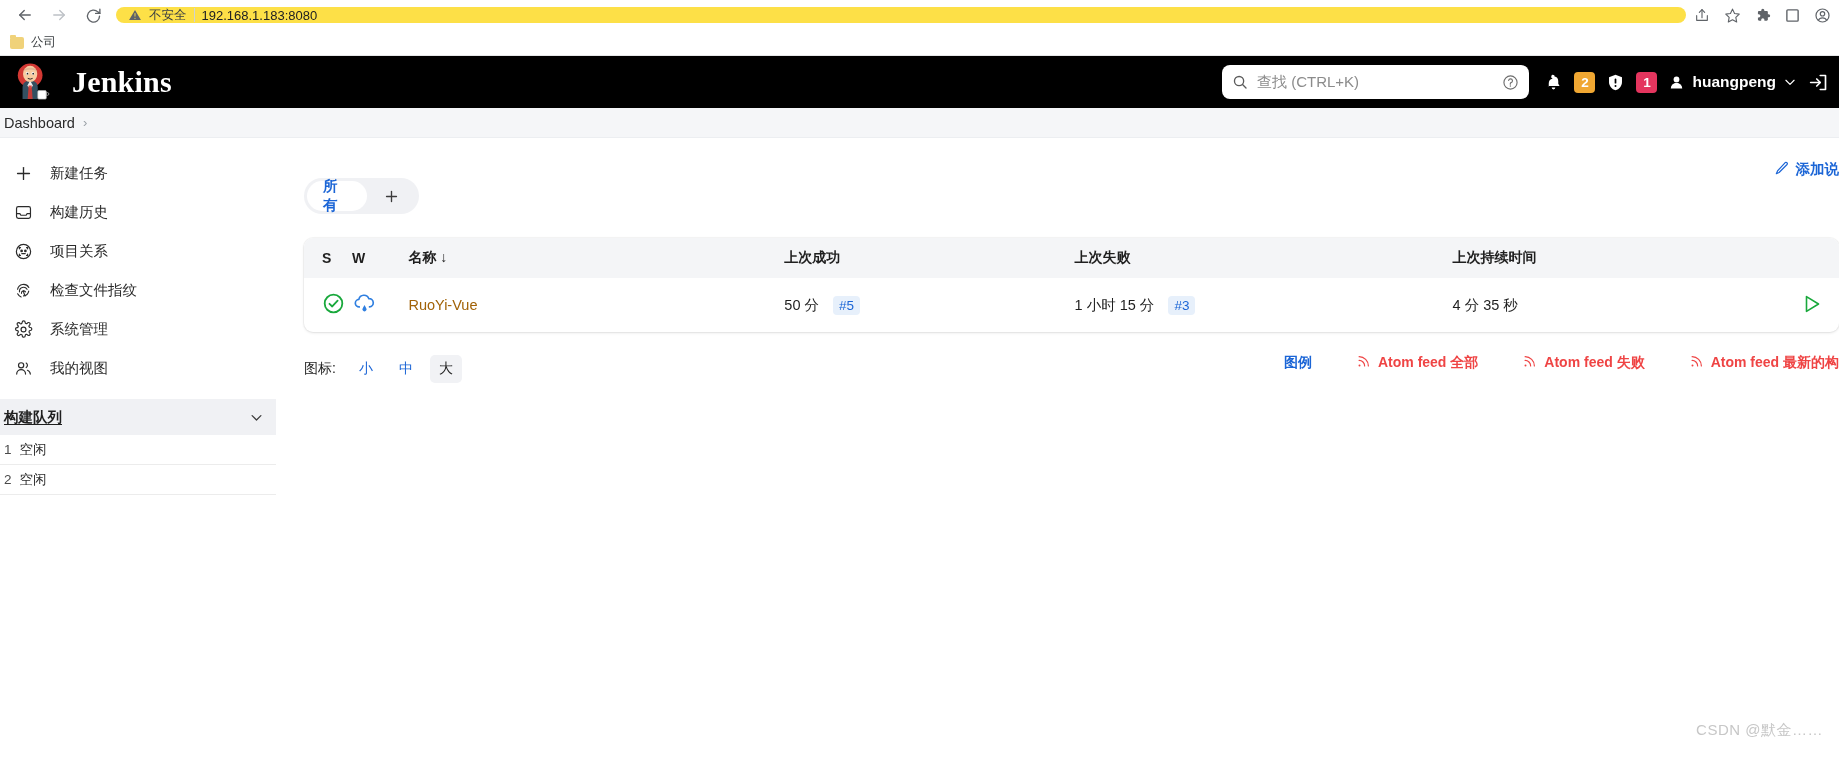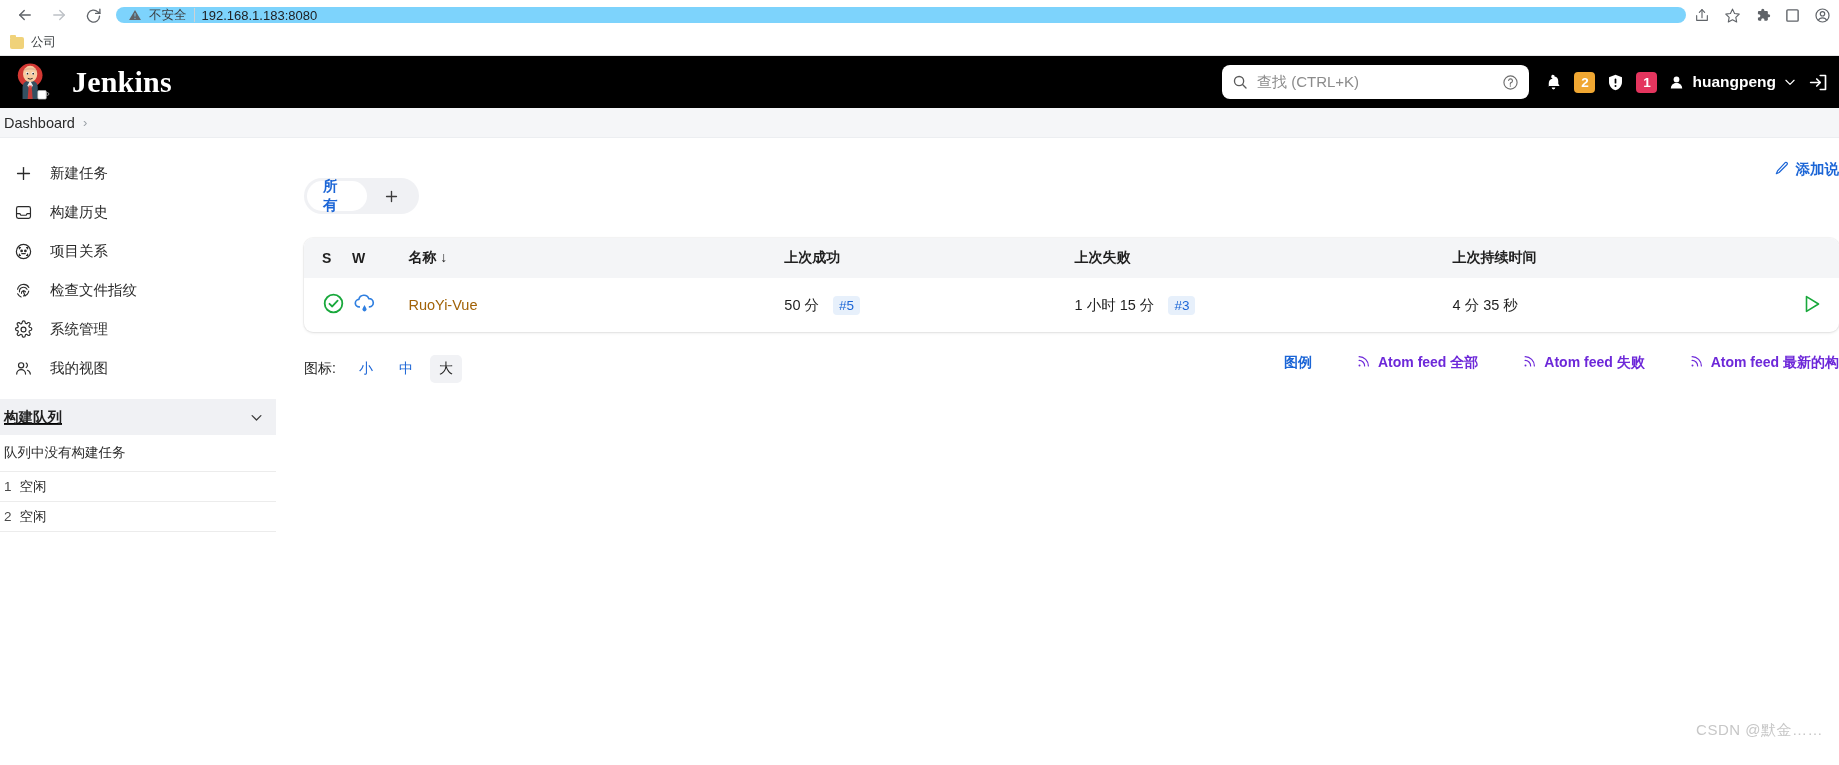--- a/index.html
+++ b/index.html
@@ -16,21 +16,21 @@
     display: flex; align-items: center; gap: 0px;
     padding: 0 8px; position: relative;
   }
   .nav-btn {
     width: 34px; height: 26px; display: flex; align-items: center; justify-content: center;
     color: #5f6368; flex: none;
   }
   .nav-btn svg { display:block; }
   .nav-btn.disabled { color: #bdc1c6; }
   .omnibox {
-    flex: 1; height: 16px; background: #7dd3fc; border-radius: 13px;
+    flex: 1; height: 16px; background: #fde047; border-radius: 13px;
     margin-left: 6px; margin-right: 8px;
     display: flex; align-items: center; padding: 0 12px; gap: 7px;
     max-width: 1620px;
   }
   .insecure-icon { color:#5f6368; display:flex; align-items:center;}
   .insecure-txt { font-size: 12.5px; color: #3c4043; white-space: nowrap;}
   .omni-div { width:1px; height:14px; background:#cfd2d4;}
   .omni-url { font-size: 13px; color: #202124; white-space: nowrap;}
   .chrome-icons { display:flex; align-items:center; gap:14px; color:#5f6368; margin-left:auto;}
   .chrome-icons .ci { display:flex; align-items:center; justify-content:center;}
@@ -94,21 +94,21 @@
   .page { display:flex; height: 626px; background:#fff;}
   .sidebar { width: 276px; flex:none; padding-top: 16px; background:#fff;}
   .side-item {
     display:flex; align-items:center; gap:16px; height:38px;
     padding-left: 12px; font-size:14.5px; color:#2b2b2b; cursor:pointer;
     margin-bottom: 1px;
   }
   .side-ico { width:22px; height:22px; display:flex; align-items:center; justify-content:center; color:#2b2b2b; flex:none;}
   .side-panel-head {
     height: 36px; background:#f0f1f4; display:flex; align-items:center;
-    justify-content:space-between; padding: 0 12px 0 4px; margin-top:12px;text-decoration:underline;
+    justify-content:space-between; padding: 0 12px 0 4px; margin-top:12px;
   }
   .side-panel-head .t { font-size:14.5px; font-weight:700; color:#1f1f1f; text-decoration:underline; text-underline-offset:2px;}
   .side-panel-head .chev { color:#3c3c3c; display:flex;}
   .side-row {
     height: 30px; display:flex; align-items:center; padding-left:4px;
     font-size:13.5px; color:#2b2b2b; border-bottom:1px solid #ececec;
   }
   .side-note { padding: 9px 4px; font-size:13.5px; color:#2b2b2b; border-bottom:1px solid #ececec;}
   .exec-num { color:#4a4a4a; margin-right:8px;}
 
@@ -160,21 +160,21 @@
   .footer {
     margin-top: 22px; display:flex; align-items:center; position:relative; height:30px;
   }
   .icons-lbl { font-size:14px; color:#1f1f1f; margin-right:14px;}
   .size-link {
     color:#1b65d6; font-size:14px; padding: 5px 9px; border-radius:5px; margin-right:8px;
   }
   .size-link.active { color:#1f1f1f; background:#f1f2f5;}
   .feeds { position:absolute; right: 0px; top:0; display:flex; align-items:center; gap:0px;}
   .feed-link {
-    display:flex; align-items:center; gap:7px; color:#6d28d9; font-size:14px; font-weight:700;
+    display:flex; align-items:center; gap:7px; color:#ef4444; font-size:14px; font-weight:700;
     margin-left: 44px; white-space:nowrap;
   }
   .legend-link { color:#1b65d6; font-size:14px; font-weight:700; white-space:nowrap;}
 
   .watermark {
     position:absolute; right: 16px; bottom: 24px; color:#c7c7c7; font-size:15px;
     letter-spacing:.5px;
   }
 </style>
 </head>
@@ -408,21 +408,20 @@
     </div>
 
     <div class="side-panel-head">
       <span class="t">构建队列</span>
       <span class="chev">
         <svg width="15" height="15" viewBox="0 0 24 24" fill="none" stroke="currentColor" stroke-width="2" stroke-linecap="round" stroke-linejoin="round">
             <polyline points="5 9 12 16 19 9"></polyline>
           </svg>
       </span>
     </div>
-    <div class="side-note">队列中没有构建任务</div>
 
     <div class="side-row">
       <span class="exec-num">1</span>
       <span>空闲</span>
     </div>
     <div class="side-row">
       <span class="exec-num">2</span>
       <span>空闲</span>
     </div>
   </div>

